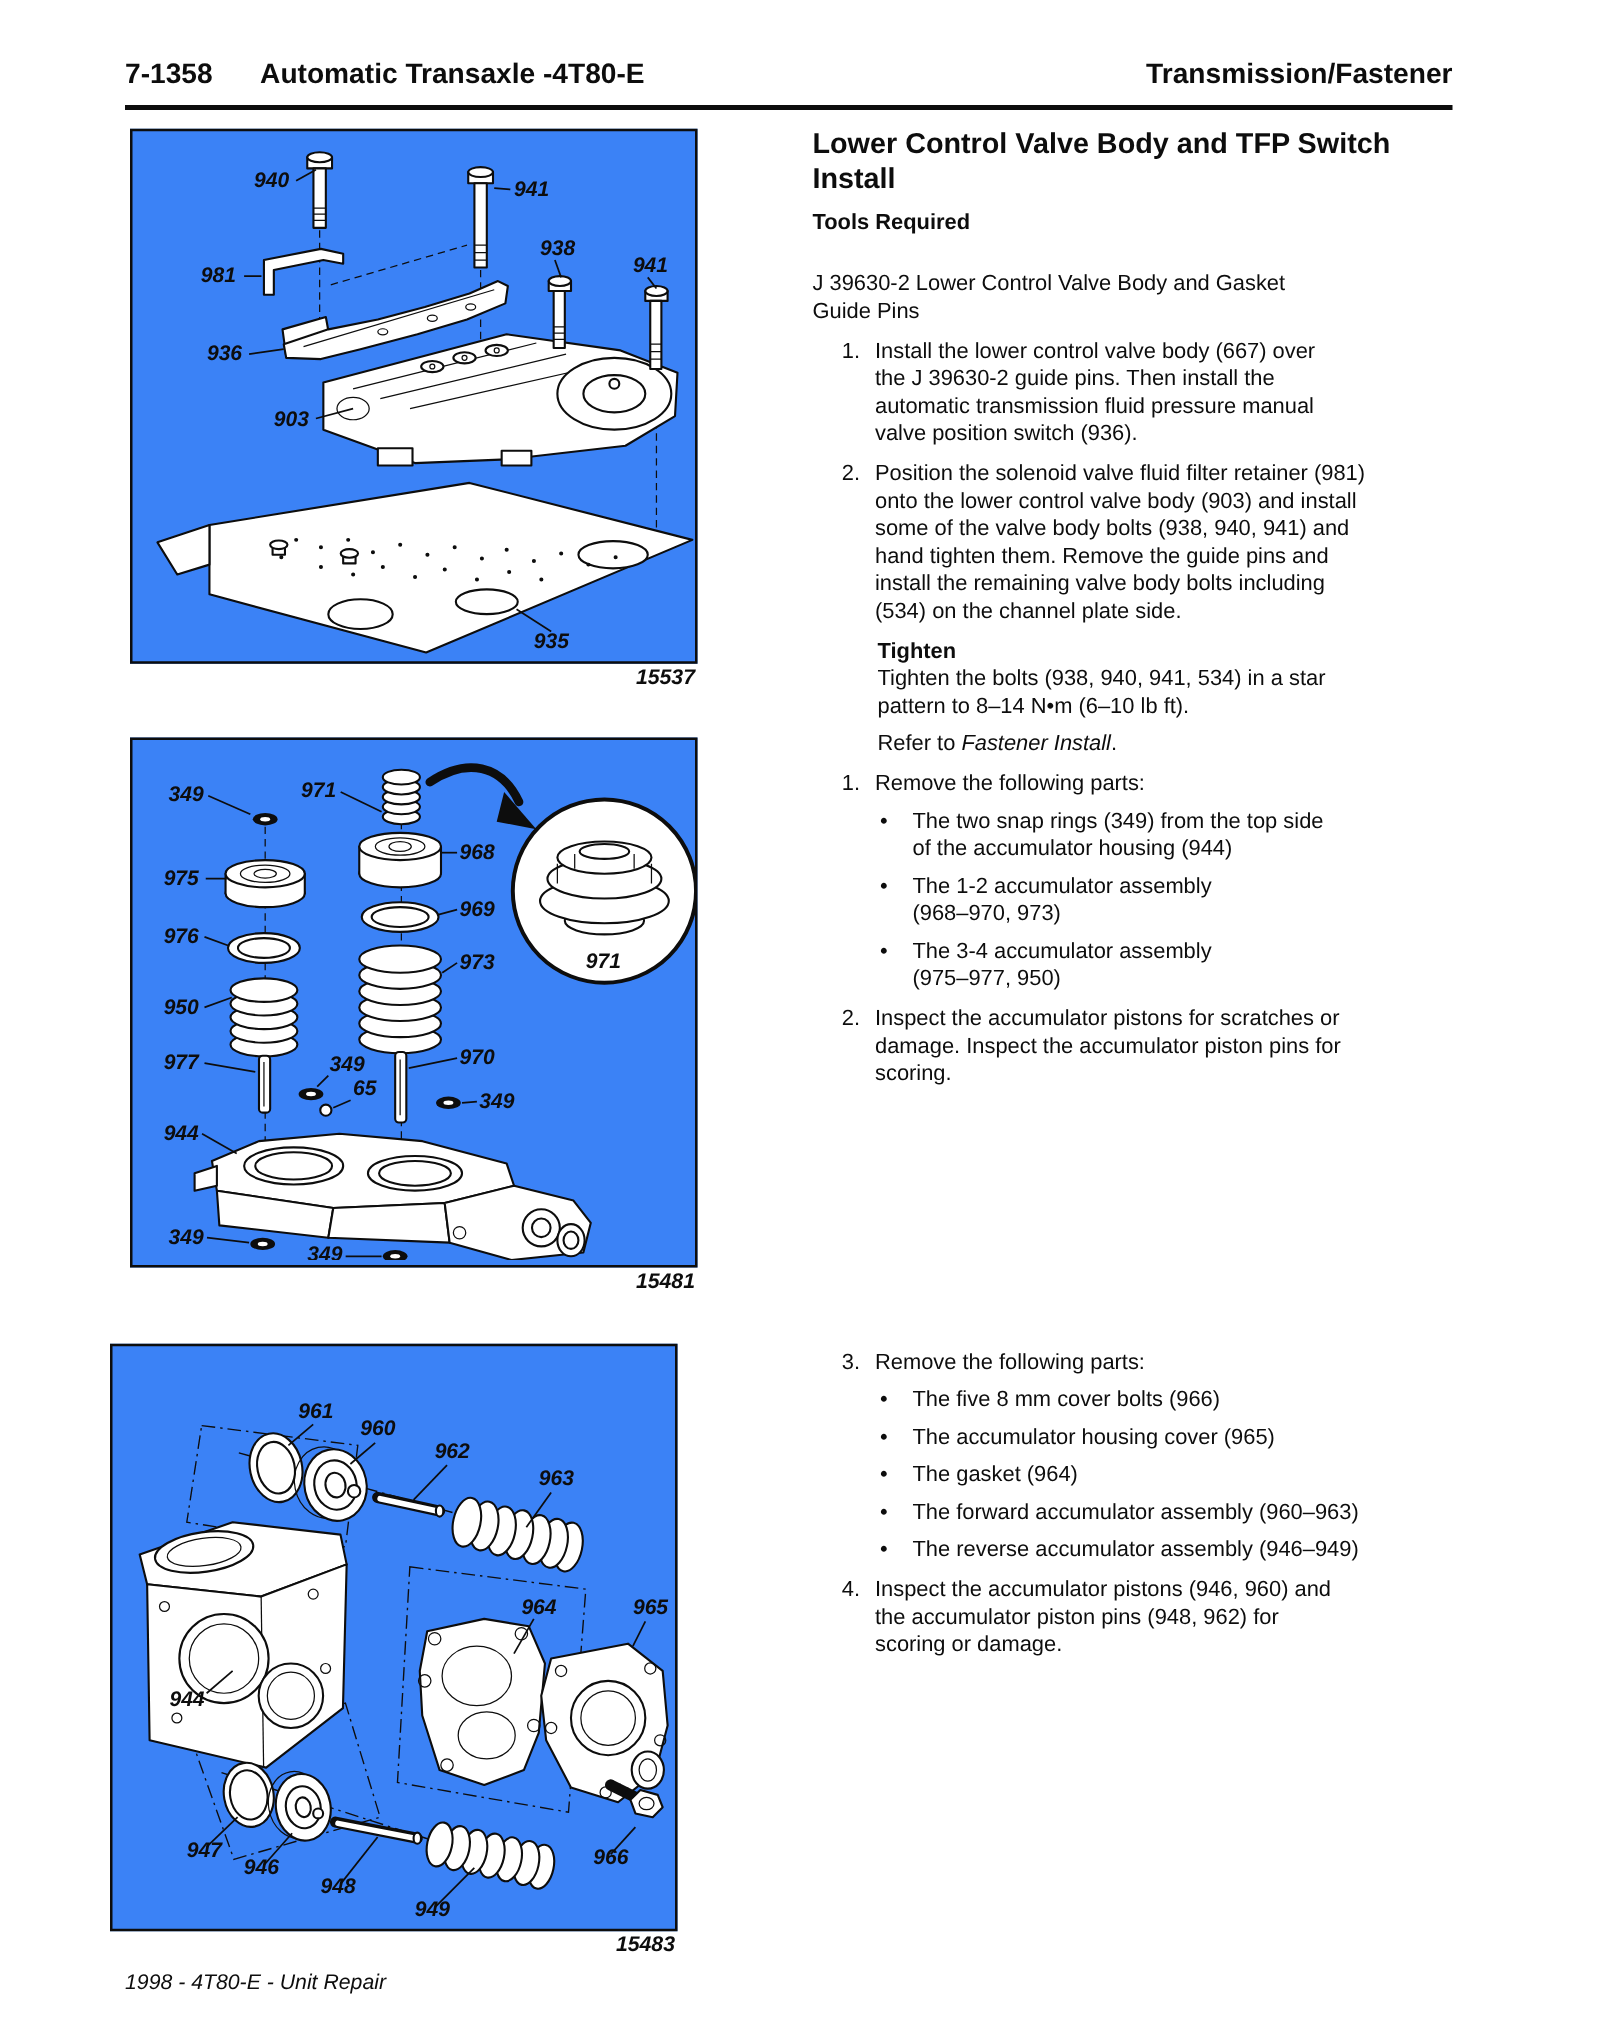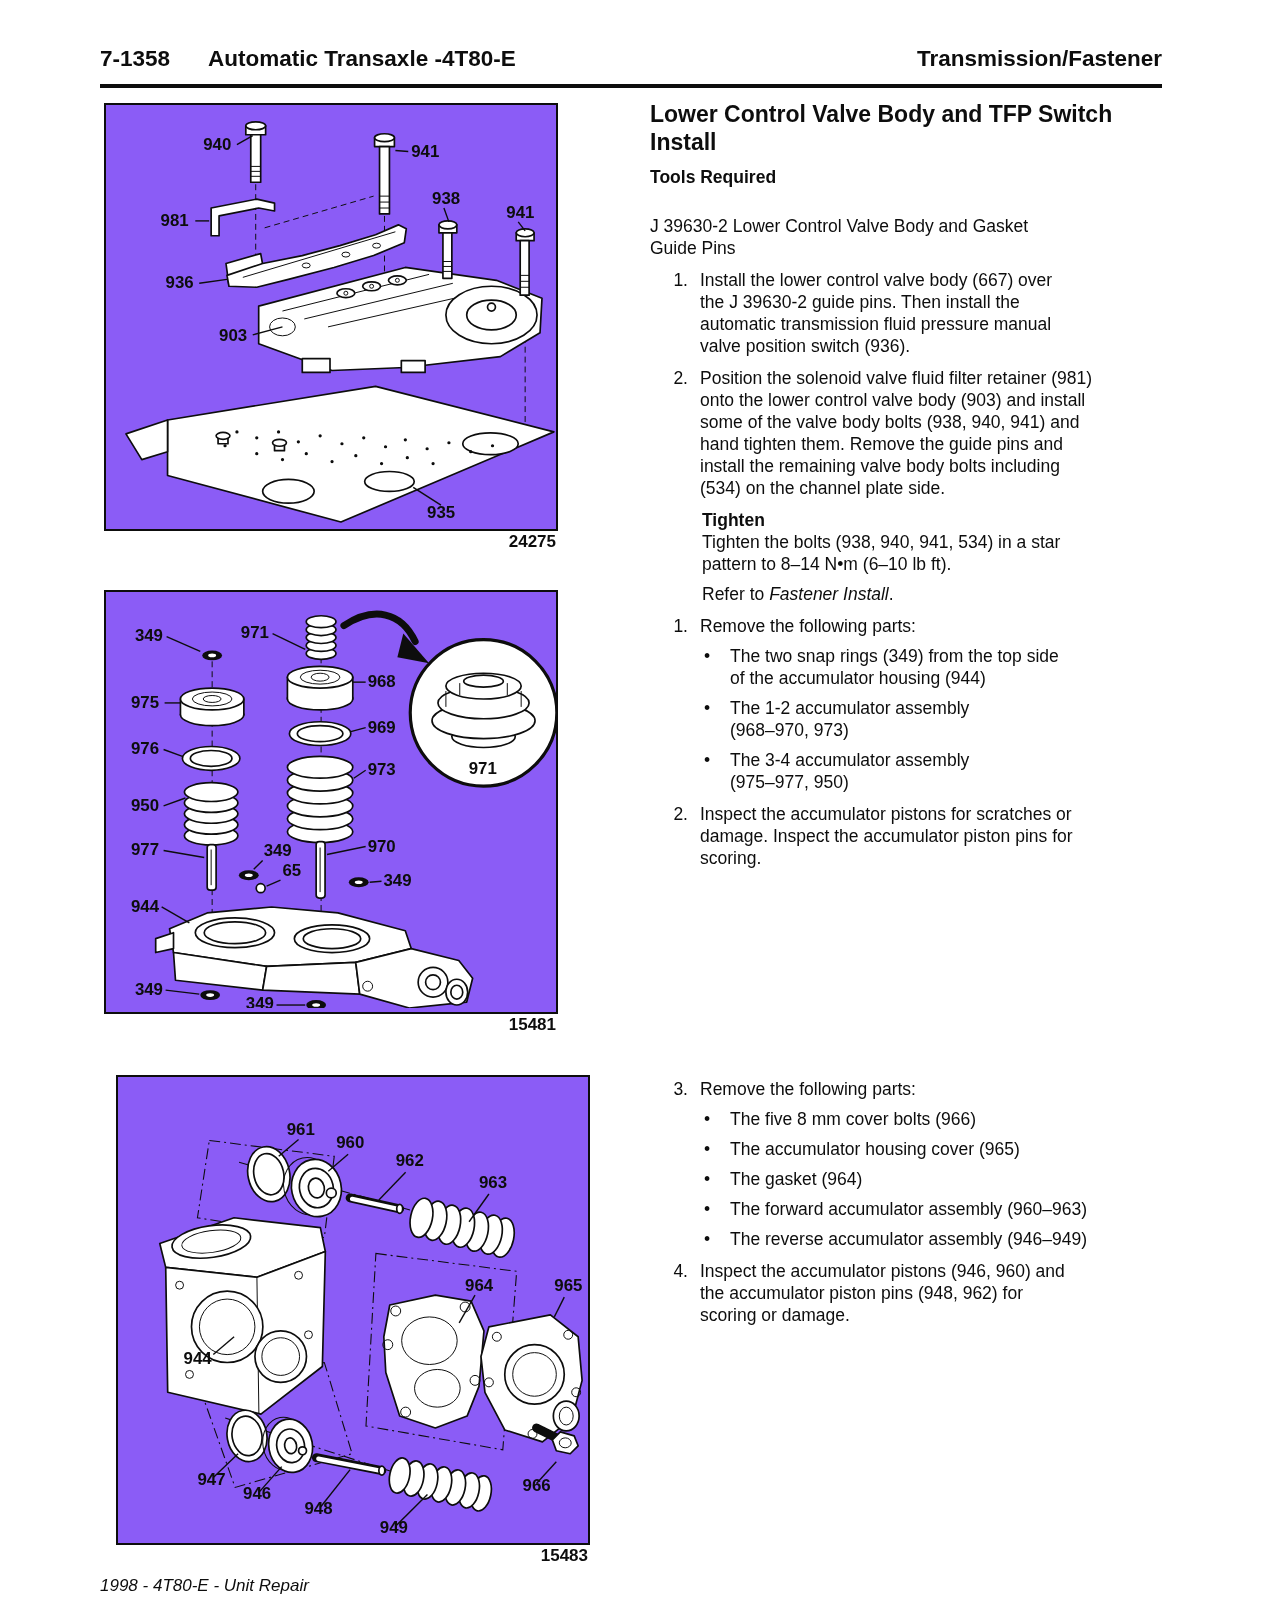--- a/index.html
+++ b/index.html
@@ -1,24 +1,24 @@
 <!DOCTYPE html>
 <html><head>
 <meta charset="utf-8">
 <style>
   html,body{margin:0;padding:0;background:#fff;}
   body{width:1280px;height:1616px;position:relative;font-family:"Liberation Sans",sans-serif;color:#0d0d0d;}
   .header{position:absolute;left:100px;top:46px;width:1062px;display:flex;align-items:flex-start;font-weight:bold;font-size:22.5px;}
   .header-page{margin-right:38px;}
   .header-left{flex:1;}
   .rule{position:absolute;left:100px;top:84px;width:1062px;height:3.5px;background:#0d0d0d;}
-  .fig-box{position:absolute;border:2.5px solid #0d0d0d;background:#8b5cf6;}
+  .fig-box{position:absolute;border:2.5px solid #0d0d0d;background:#3b82f6;font-style:italic;}
   #fig1{left:104px;top:103px;width:450px;height:424px;}
   #fig2{left:104px;top:590px;width:450px;height:420px;}
-  #fig3{left:116px;top:1075px;width:450px;height:466px;padding-left:20px;}
+  #fig3{left:88px;top:1075px;width:450px;height:466px;}
   .fig-num{position:absolute;right:0;top:100%;margin-top:3px;font-weight:bold;font-size:17px;}
   .content{position:absolute;left:650px;top:100px;width:532px;font-size:17.5px;line-height:22px;}
   .content2{position:absolute;left:650px;top:1078px;width:532px;font-size:17.5px;line-height:22px;}
   .sec-title{font-size:23px;line-height:28px;font-weight:bold;margin:0 0 10px 0;white-space:pre-line;}
   .sec-title2{font-size:23px;line-height:28px;font-weight:bold;margin:20px 0 8px 0;white-space:pre-line;}
   .tools-label{font-weight:bold;margin-top:10px;}
   .tools-text{white-space:pre-line;margin-top:27px;}
   .step{display:flex;margin-top:10px;}
   .step-num{flex:0 0 50px;text-align:right;padding-right:12px;box-sizing:border-box;}
   .step-text{white-space:pre-line;flex:1;}
@@ -154,21 +154,21 @@
         </g>
       <g>
           <path class="lead" d="M146 232 L176 224"></path>
           <text class="co" x="112" y="238">903</text>
         </g>
       <g>
           <path class="lead" d="M336 404 L308 386"></path>
           <text class="co" x="322" y="417">935</text>
         </g>
     </svg>
-    <div class="fig-num">24275</div>
+    <div class="fig-num">15537</div>
   </div>
 
   <div class="fig-box" id="fig2">
     <svg viewBox="0 0 450 420" width="450" height="416">
       <g>
           <path class="d" d="M105 70 V400 M215 66 V392"></path>
         </g>
       <g>
         <path class="f" d="M62 340 L100 324 L165 318 L232 324 L300 342 L306 360 L250 374 L160 378 L66 364 Z"></path>
         <ellipse class="f" cx="128" cy="344" rx="40" ry="15"></ellipse>

